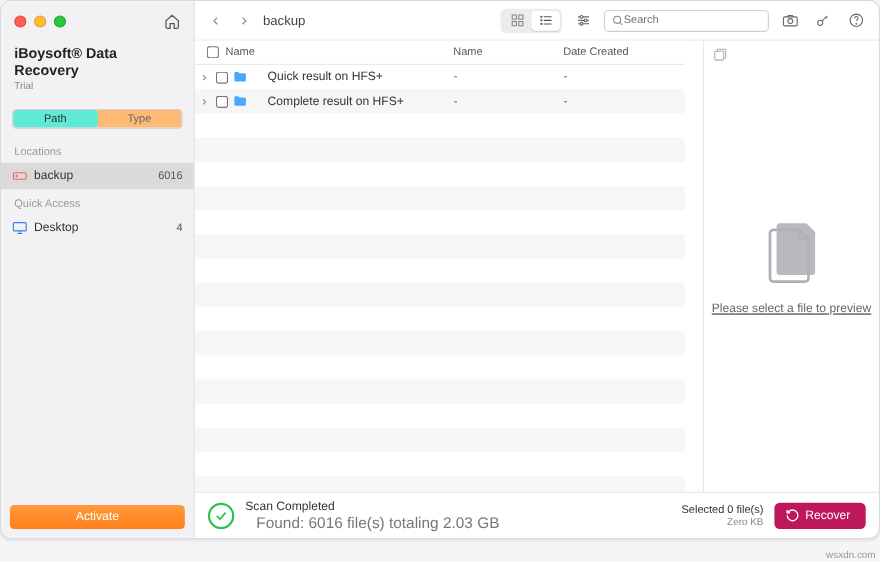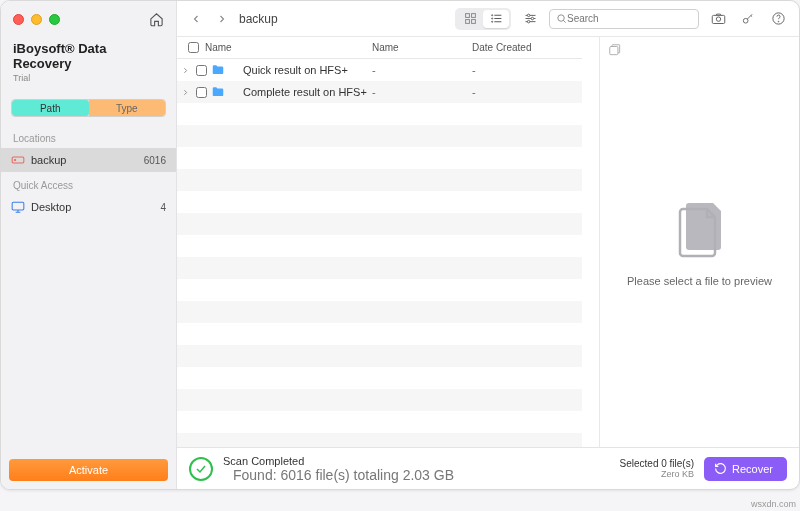--- a/index.html
+++ b/index.html
@@ -50,32 +50,32 @@
 .row { display: flex; align-items: center; height: 22px; font-size: 11px; color: #333; padding-left: 0; }
 .row:nth-child(even){ background: #f6f6f6; }
 .row .disc { width: 16px; display: flex; align-items: center; justify-content: center; color: #888; cursor: pointer; }
 .row .cb { width: 16px; display: flex; align-items: center; justify-content: center; }
 .row .fic { width: 18px; display: flex; align-items: center; justify-content: center; }
 .row .name { flex: 1; margin-left: 16px; }
 .row .size { width: 100px; color: #666; }
 .row .date { width: 110px; color: #666; }
 .row.empty { }
 input[type=checkbox]{ width: 11px; height: 11px; }
-.preview { width: 200px; border-left: 1px solid #e8e8e8; display: flex; flex-direction: column; align-items: center; justify-content: center; position: relative; }
+.preview { width: 160px; border-left: 1px solid #e8e8e8; display: flex; flex-direction: column; align-items: center; justify-content: center; position: relative; text-decoration: underline; }
 .preview-top { position: absolute; top: 6px; left: 8px; color: #aaa; }
 .pv-icon { margin-bottom: 16px; }
 .pv-text { font-size: 11px; color: #666; }
 .status { height: 42px; border-top: 1px solid #e4e4e4; display: flex; align-items: center; padding: 0 12px; gap: 10px; }
 .status-ic { width: 24px; height: 24px; border: 2px solid #2fbf4c; border-radius: 50%; display: flex; align-items: center; justify-content: center; color: #2fbf4c; }
 .status-txt .t1 { font-size: 11px; font-weight: 400; }
 .status-txt .t2 { font-size: 14px; color: #777; padding-left: 10px; }
 .status-right { margin-left: auto; text-align: right; }
 .status-right .s1 { font-size: 10px; color: #333; }
 .status-right .s2 { font-size: 9px; color: #888; }
-.recover { height: 24px; padding: 0 14px 0 10px; background: #8b5cf6; color: #fff; border: none; border-radius: 5px; font-size: 11px; display: flex; align-items: center; gap: 5px; cursor: pointer; }
+.recover { height: 24px; padding: 0 14px 0 10px; background: #be185d; color: #fff; border: none; border-radius: 5px; font-size: 11px; display: flex; align-items: center; gap: 5px; cursor: pointer; }
 svg { display: block; }
 .watermark { position: fixed; bottom: 2px; right: 4px; font-size: 9px; color: #999; }
 </style>
 </head>
 <body>
 
 <div class="window">
  <div class="body">
 
   <div class="sidebar">

